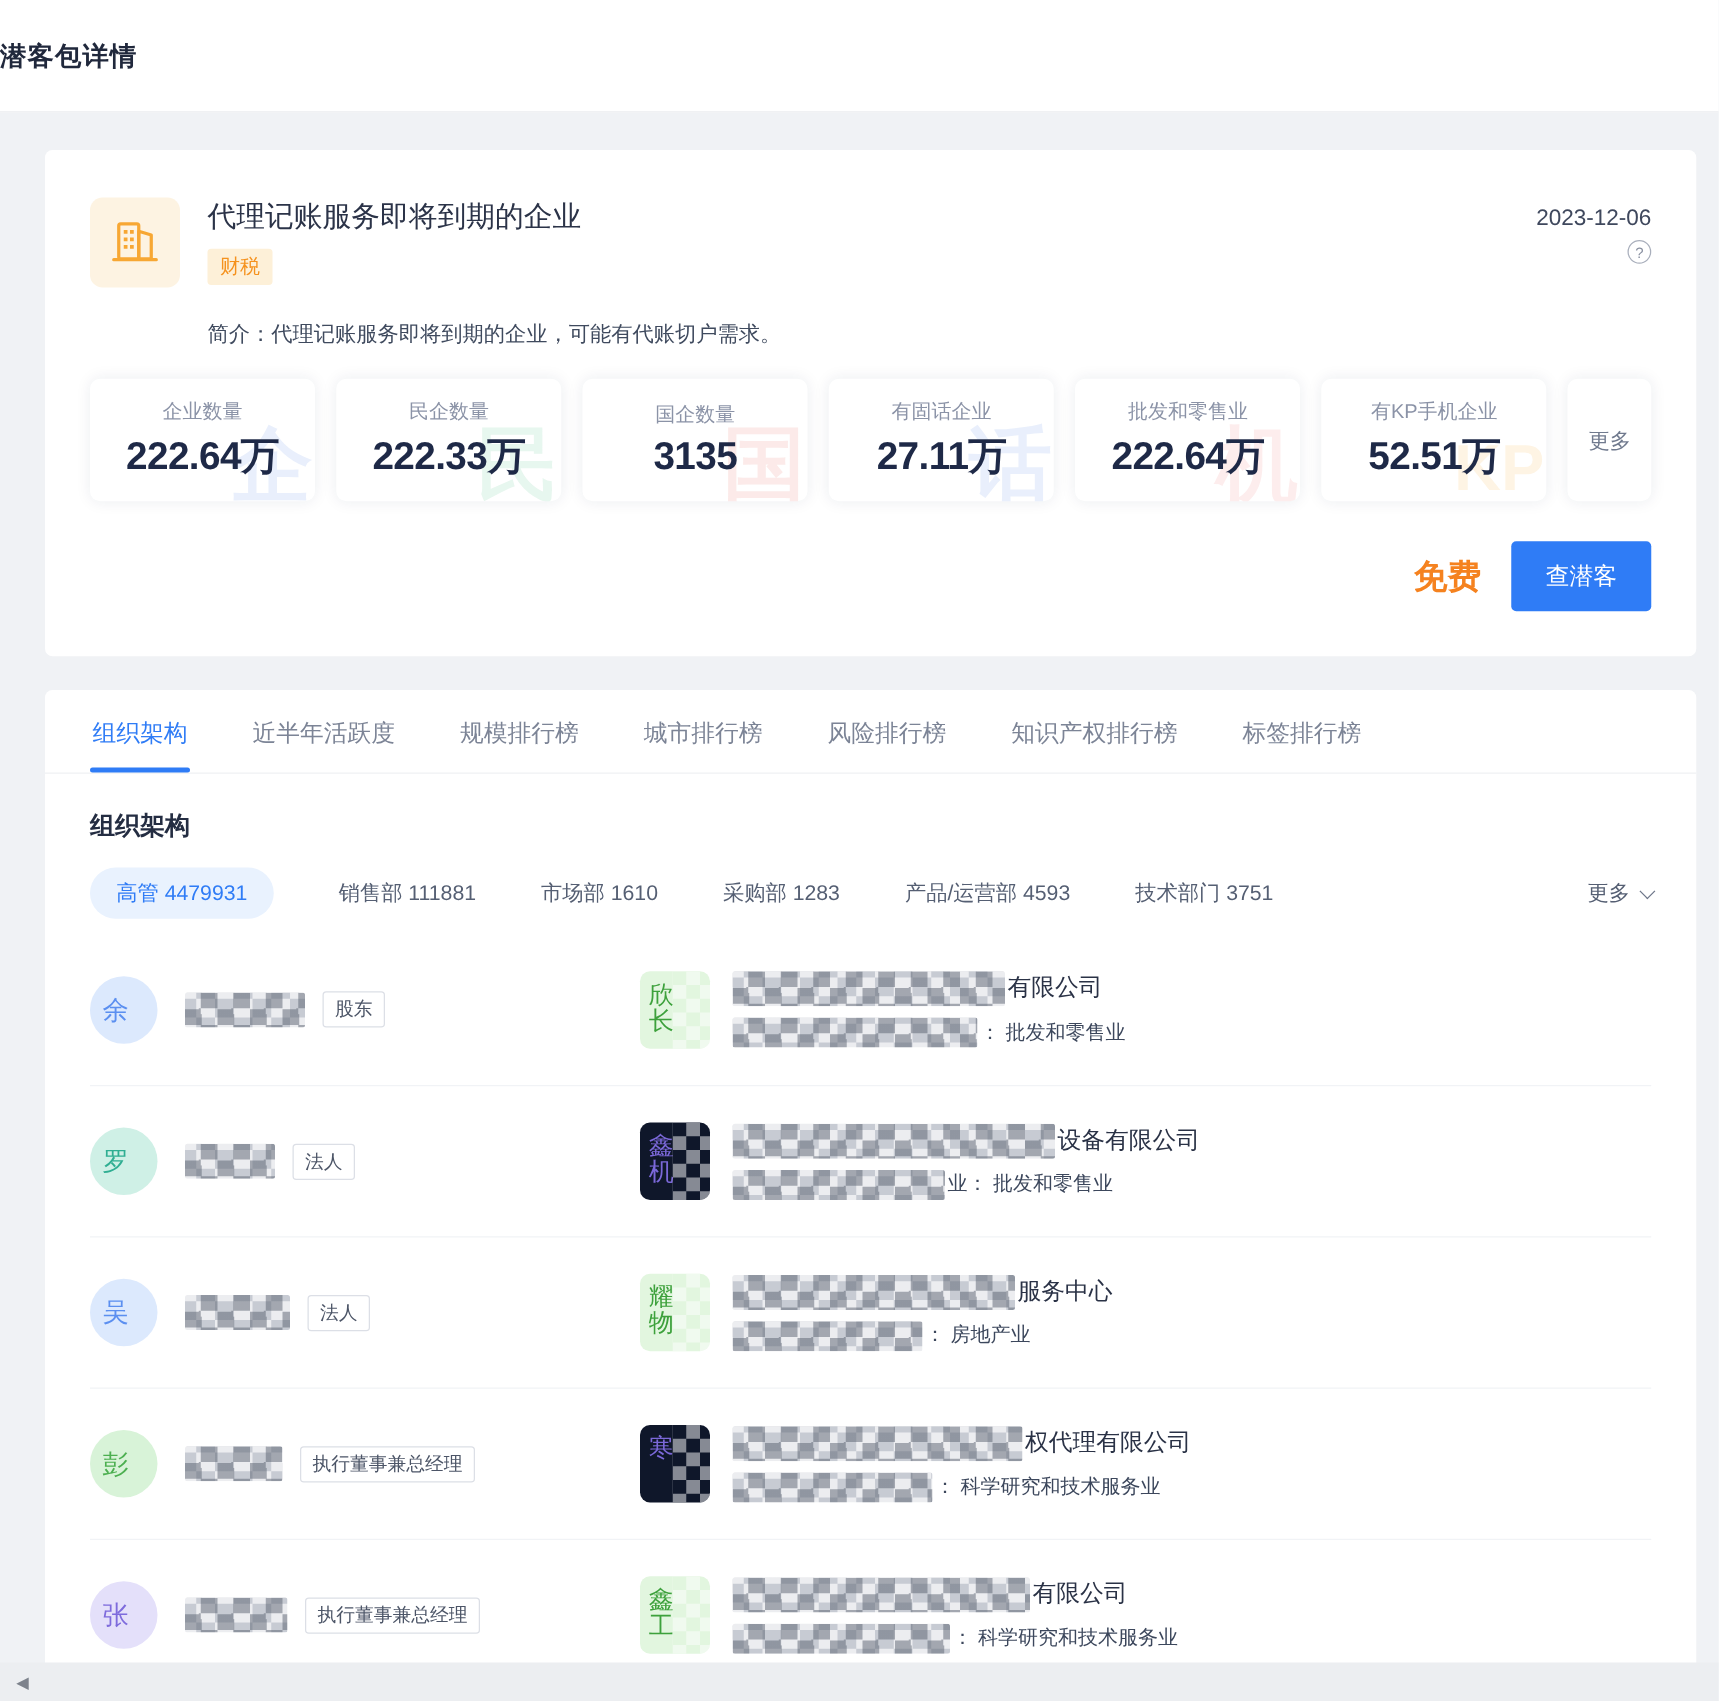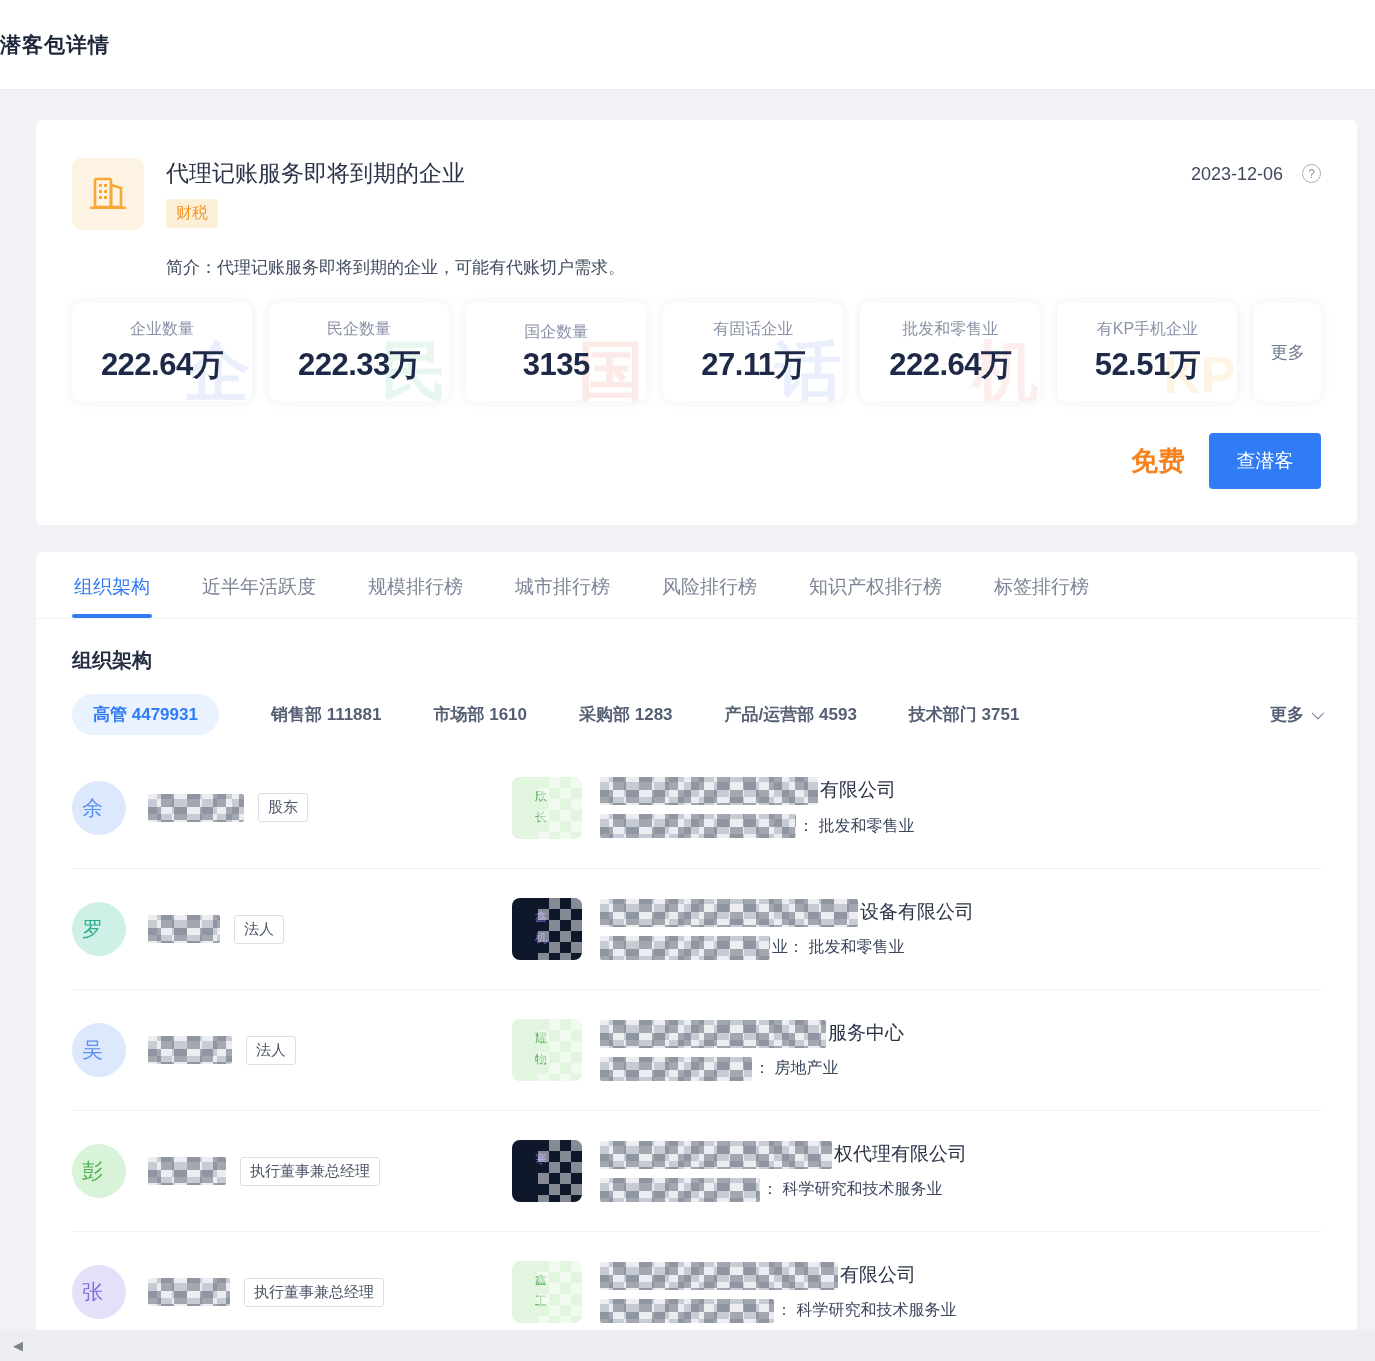--- a/index.html
+++ b/index.html
@@ -25,21 +25,21 @@
   .pkg-iconbox {
     width:72px; height:72px; background:#fdf3e2; border-radius:10px;
     display:flex; align-items:center; justify-content:center; flex:0 0 auto;
   }
   .pkg-titleblock { margin-left:22px; flex:1; }
   .pkg-title { font-size:23px; font-weight:500; color:#2b3348; }
   .pkg-tag {
     display:inline-block; margin-top:10px; background:#fdf0d8; color:#f5921e;
     font-size:16px; padding:4px 10px; border-radius:3px;
   }
-  .pkg-date { display:flex; align-items:flex-start; gap:19px; color:#3f485d; font-size:18px; padding-top:6px; }
+  .pkg-date { display:flex; align-items:flex-end; gap:7px; color:#3f485d; font-size:18px; padding-top:6px;flex-direction:column; }
   .q-circle {
     width:19px; height:19px; border:1px solid #a9afbc; border-radius:50%;
     color:#8c93a3; font-size:12px; display:flex; align-items:center; justify-content:center;
   }
   .pkg-intro { margin:26px 0 0 94px; font-size:17px; color:#3f4a5e; }
 
   
   .stats-row { display:flex; gap:17px; margin-top:24px; }
   .stat-box {
     position:relative; width:184px; height:98px; background:#fff; border-radius:8px;
@@ -73,21 +73,21 @@
   .tab {
     padding:22px 2px 18px; font-size:19px; color:#7c8496; cursor:pointer; position:relative;
   }
   .tab.active { color:#2f7cf6; }
   .tab.active::after {
     content:""; position:absolute; left:0; right:0; bottom:0; height:4px;
     background:#2f7cf6; border-radius:3px;
   }
   .org-section { padding:28px 36px 0; }
   .org-title { font-size:20px; font-weight:600; color:#242d42; }
-  .dept-row { display:flex; align-items:center; gap:52px; margin-top:20px; font-size:17px; color:#555f73;font-weight:bold; }
+  .dept-row { display:flex; align-items:center; gap:52px; margin-top:20px; font-size:17px; color:#555f73; }
   .dept-pill { cursor:pointer; white-space:nowrap; }
   .dept-pill.active {
     background:#e9f2fe; color:#2f7cf6; padding:9px 21px; border-radius:999px;
   }
   .dept-more { margin-left:auto; display:flex; align-items:center; gap:8px; cursor:pointer; }
   .chev { width:9px; height:9px; border-right:1.5px solid #6c7588; border-bottom:1.5px solid #6c7588; transform:rotate(45deg) translateY(-2px); }
 
   
   .mosaic {
     height:28px; border-radius:2px; flex:0 0 auto;
@@ -112,22 +112,22 @@
   .av-teal   { background:#cff0e6; color:#2fae92; }
   .av-green  { background:#d8f3d8; color:#4caf50; }
   .av-purple { background:#e4e0fa; color:#7e6bdc; }
   .person-name { margin-left:22px; }
   .person-tag {
     margin-left:14px; border:1px solid #dcdfe6; border-radius:3px;
     padding:4px 9px; font-size:15px; color:#4c5567; white-space:nowrap;
   }
   .company { display:flex; align-items:center; flex:1; }
   .logo {
-    width:70px; height:62px; border-radius:8px; flex:0 0 auto; position:relative;
-    font-size:12px; line-height:21px; padding:9px 0 0 23px; overflow:hidden;
+    width:56px; height:62px; border-radius:8px; flex:0 0 auto; position:relative;
+    font-size:20px; line-height:21px; padding:9px 0 0 7px; overflow:hidden;
   }
   .logo .logo-chars { display:block; width:1.05em; word-break:break-all; }
   .logo::after {
     content:""; position:absolute; top:0; left:26px; right:0; bottom:0; opacity:.55;
     background:
       repeating-conic-gradient(rgba(255,255,255,.9) 0% 25%, rgba(255,255,255,0) 0% 50%) 0 0/22px 22px;
   }
   .lg-green  { background:#e2f6df; color:#3da13c; }
   .lg-purple { background:#0f172a; color:#7b68d9; }
   .company-text { margin-left:18px; }

